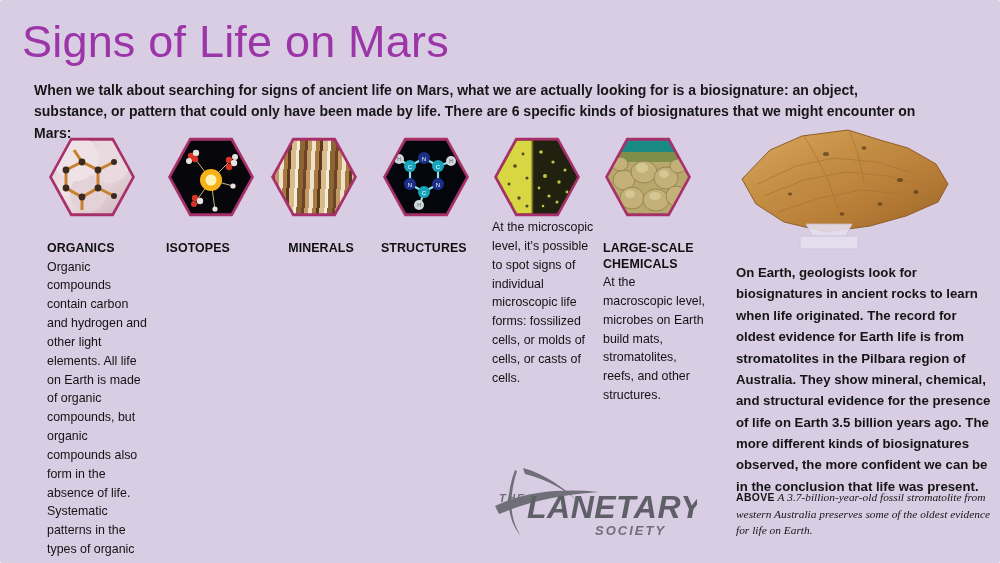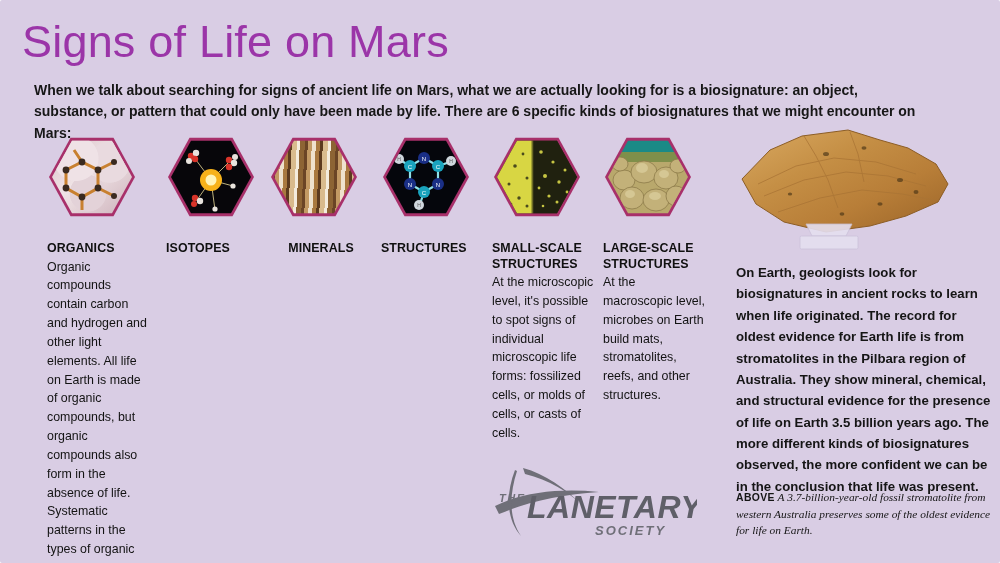--- a/index.html
+++ b/index.html
@@ -277,21 +277,20 @@
               <circle cx="52" cy="56" r="1.6"></circle>
               <circle cx="68" cy="30" r="1.5"></circle>
             <circle cx="42" cy="48" r="1.4"></circle>
               <circle cx="60" cy="62" r="1.5"></circle>
               <circle cx="70" cy="52" r="1.4"></circle>
             <circle cx="46" cy="66" r="1.3"></circle>
           </g>
         </svg>
       </div>
     </div>
-    <div class="cap">SMALL-SCALE STRUCTURES</div>
     <div class="body">At the microscopic level, it's possible to spot signs of individual microscopic life forms: fossilized cells, or molds of cells, or casts of cells.</div>
   </div>
 
   <div class="col" style="left:603px;">
     <div class="hexwrap">
       <div class="hex"></div>
       <div class="hexinner art-large">
         <svg class="grain" viewBox="0 0 80 74">
           <g fill="#c3b179" stroke="#8d7b4a" stroke-width="0.8">
             <ellipse cx="16" cy="40" rx="11" ry="10"></ellipse>
@@ -305,21 +304,21 @@
           </g>
           <g fill="#ddd0a0" opacity="0.7">
             <ellipse cx="34" cy="28" rx="6" ry="5"></ellipse>
             <ellipse cx="56" cy="34" rx="5" ry="4"></ellipse>
             <ellipse cx="22" cy="54" rx="5" ry="4"></ellipse>
             <ellipse cx="47" cy="56" rx="6" ry="4"></ellipse>
           </g>
         </svg>
       </div>
     </div>
-    <div class="cap">LARGE-SCALE STRUCTURES</div>
+    <div class="cap">LARGE-SCALE CHEMICALS</div>
     <div class="body">At the macroscopic level, microbes on Earth build mats, stromatolites, reefs, and other structures.</div>
   </div>
 
   <svg id="rock" viewBox="0 0 265 128">
     <defs>
       <linearGradient id="rockg" x1="0" y1="0" x2="1" y2="1">
         <stop offset="0%" stop-color="#d9a961"></stop>
         <stop offset="35%" stop-color="#c58f45"></stop>
         <stop offset="65%" stop-color="#b87e38"></stop>
         <stop offset="100%" stop-color="#9a6428"></stop>

